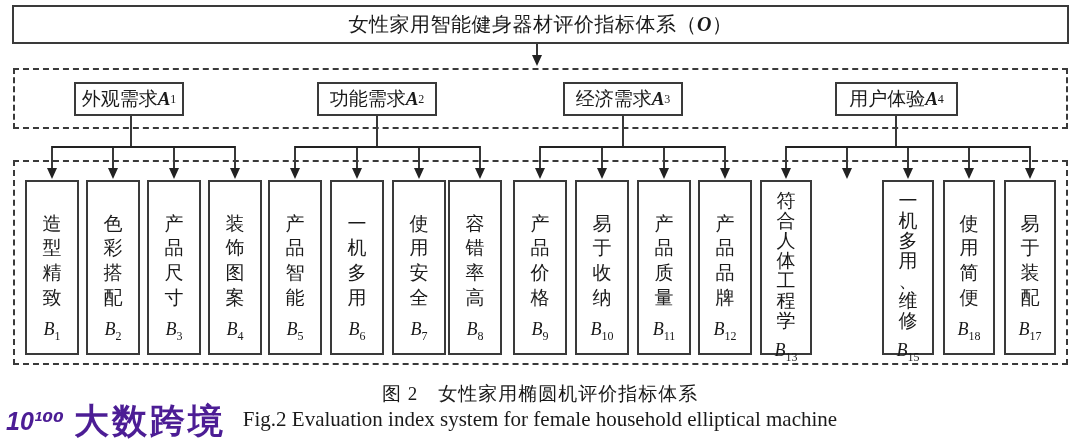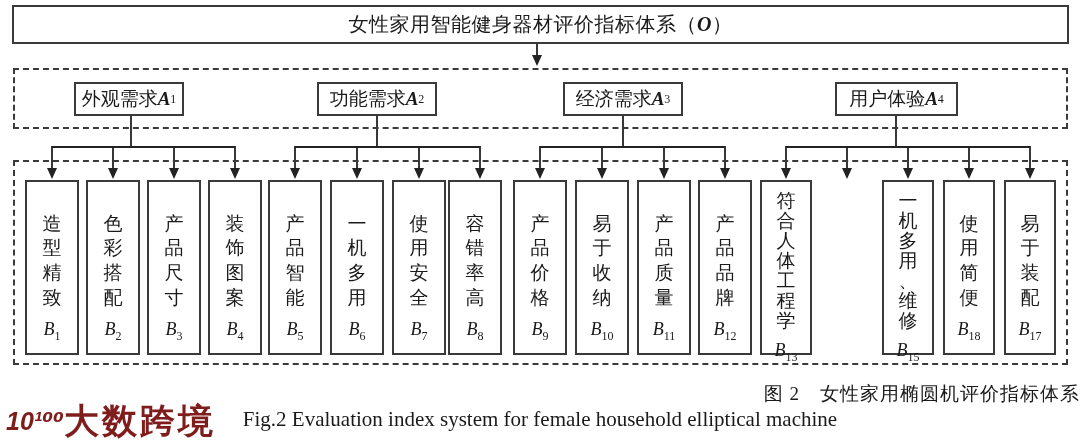--- a/index.html
+++ b/index.html
@@ -39,27 +39,27 @@
   .bbox.narrow { width:52px; }
   .vtext {
     width:21px; font-size:19px; line-height:1.3; text-align:center;
     word-break:break-all; line-break:anywhere;margin-top:17px;
   }
   .bbox.tight .vtext { line-height:1.06; }
   .bsym { font-size:18px; margin-top:9px; white-space:nowrap; }
   .bsym i { font-style:italic; }
   .bsym sub { font-size:12px; line-height:0; }
 
-  .caption-zh { position:absolute; top:381px; left:0; width:100%; text-align:right; font-size:19px; letter-spacing:1px; }
+  .caption-zh { position:absolute; top:381px; left:0; width:100%; text-align:center; font-size:19px; letter-spacing:1px; }
   .caption-en { position:absolute; top:407px; left:0; width:100%; text-align:center; font-size:21px; }
 
   .watermark {
     position:absolute; left:6px; top:398px; z-index:3;
-    color:#7f1d1d; font-weight:bold;
-    display:flex; align-items:center; gap:0;
+    color:#4c1d95; font-weight:bold;
+    display:flex; align-items:center; gap:10px;
     font-family:"Liberation Sans","DejaVu Sans",sans-serif;
   }
   .wm-logo { font-size:25px; font-style:italic; }
   .wm-text { font-size:35px; letter-spacing:3px; }
 </style>
 </head>
 <body>
 
 <div class="canvas">
 

